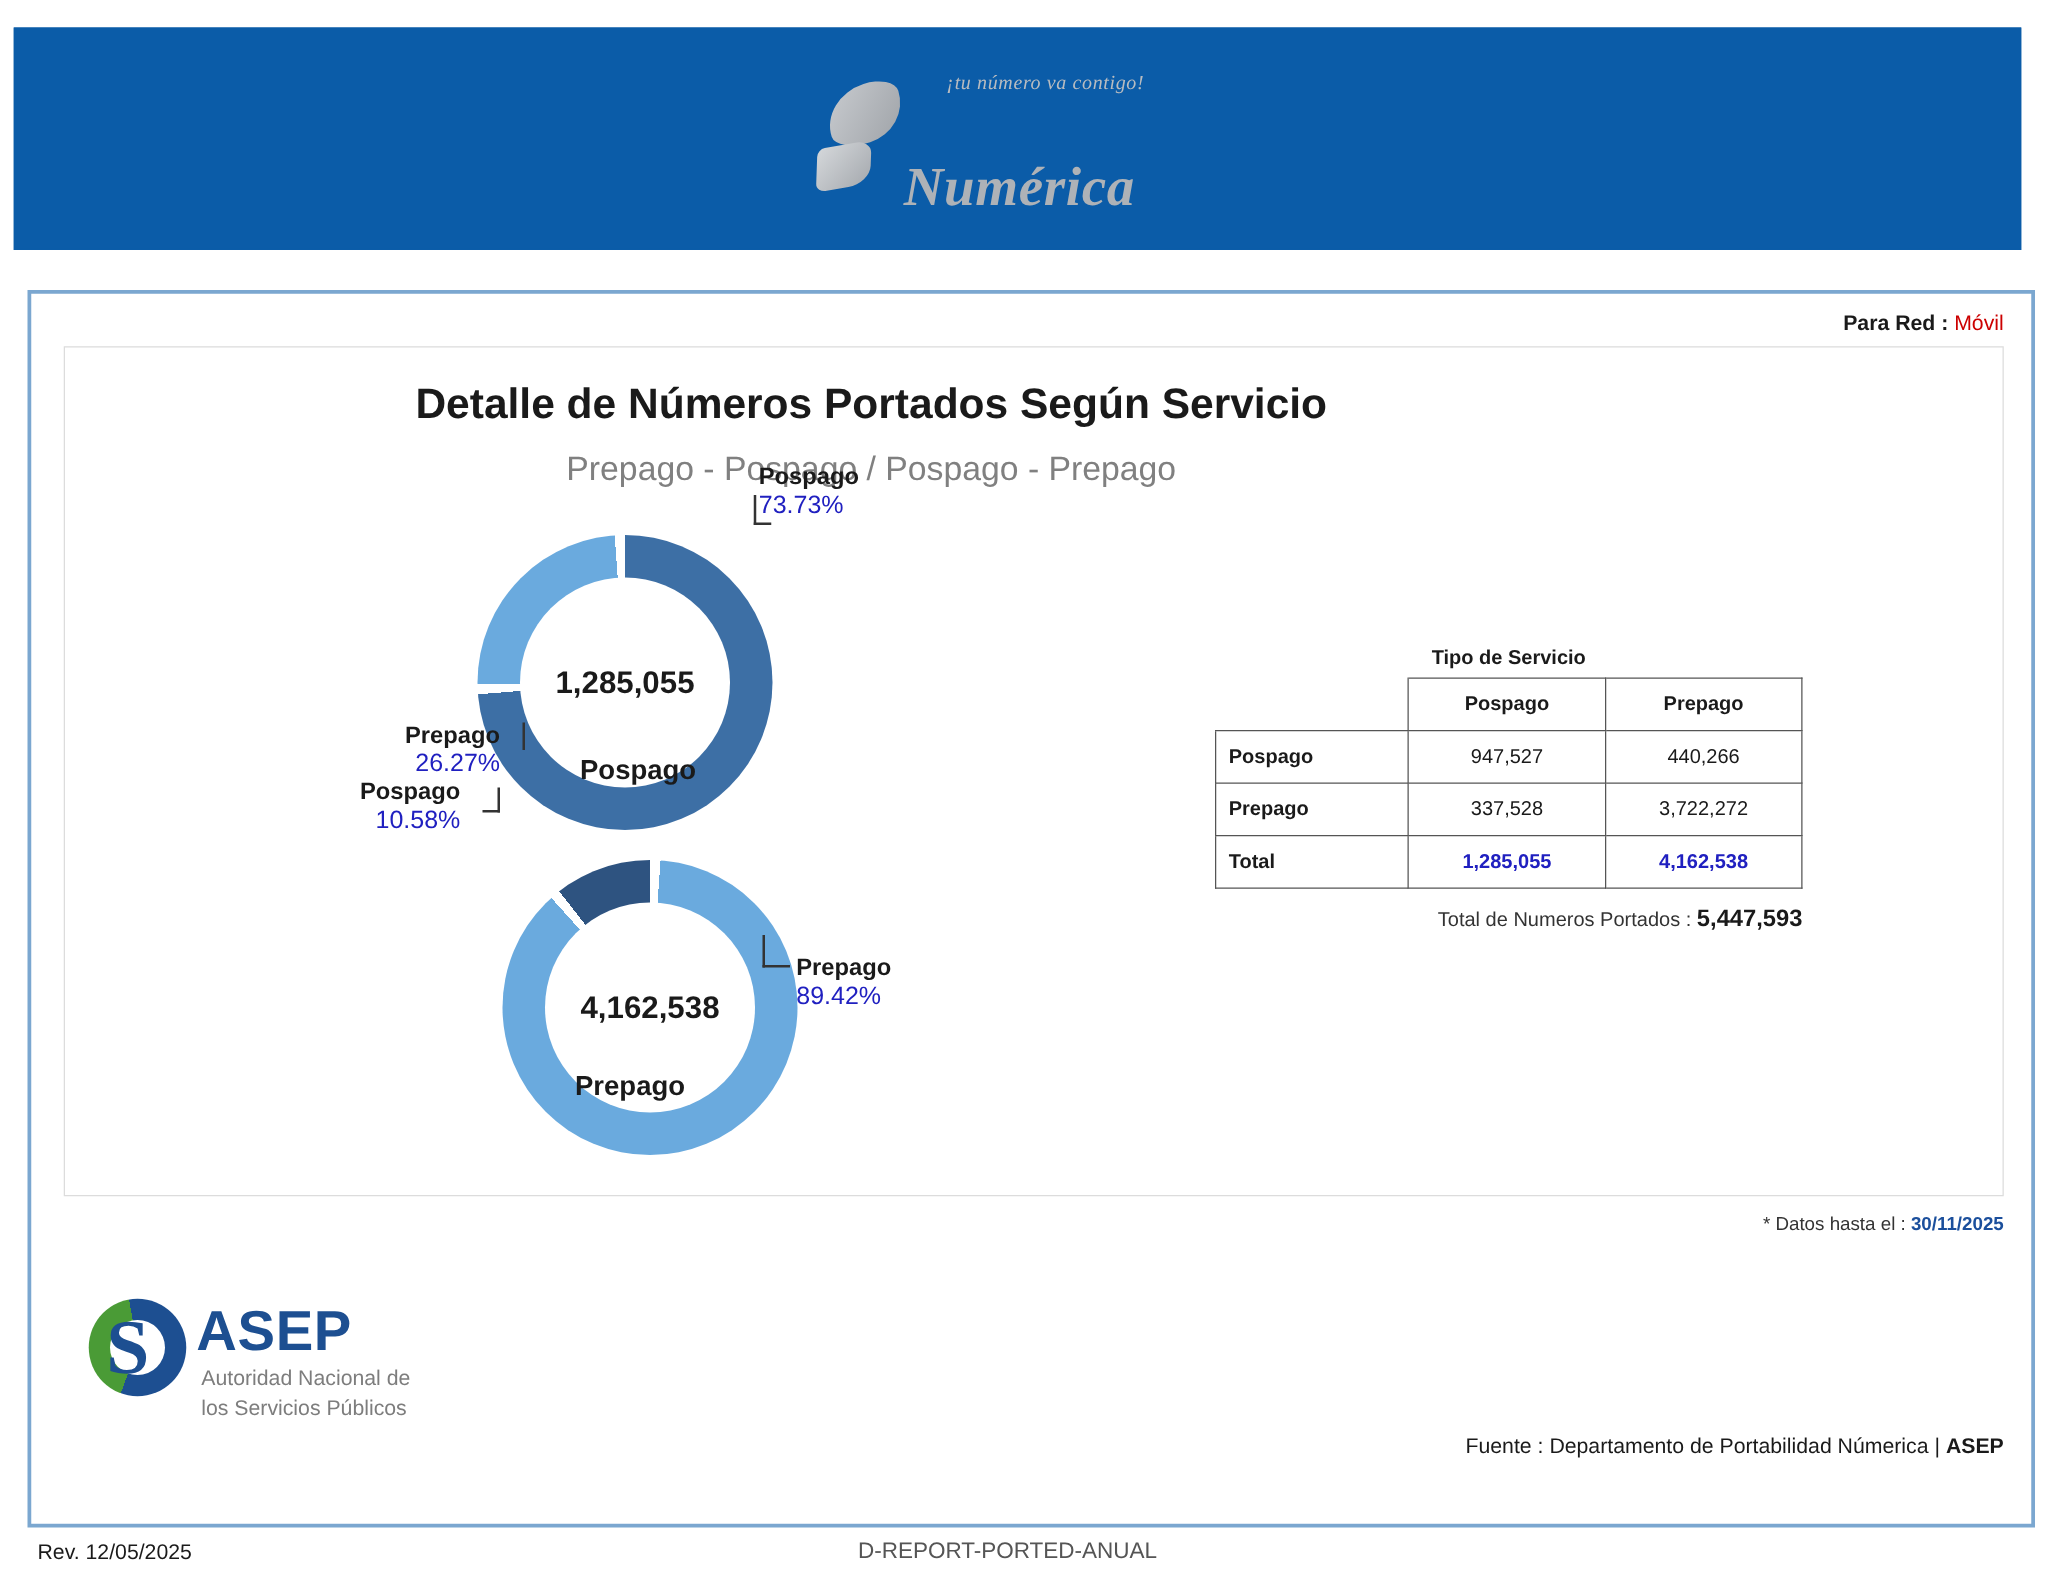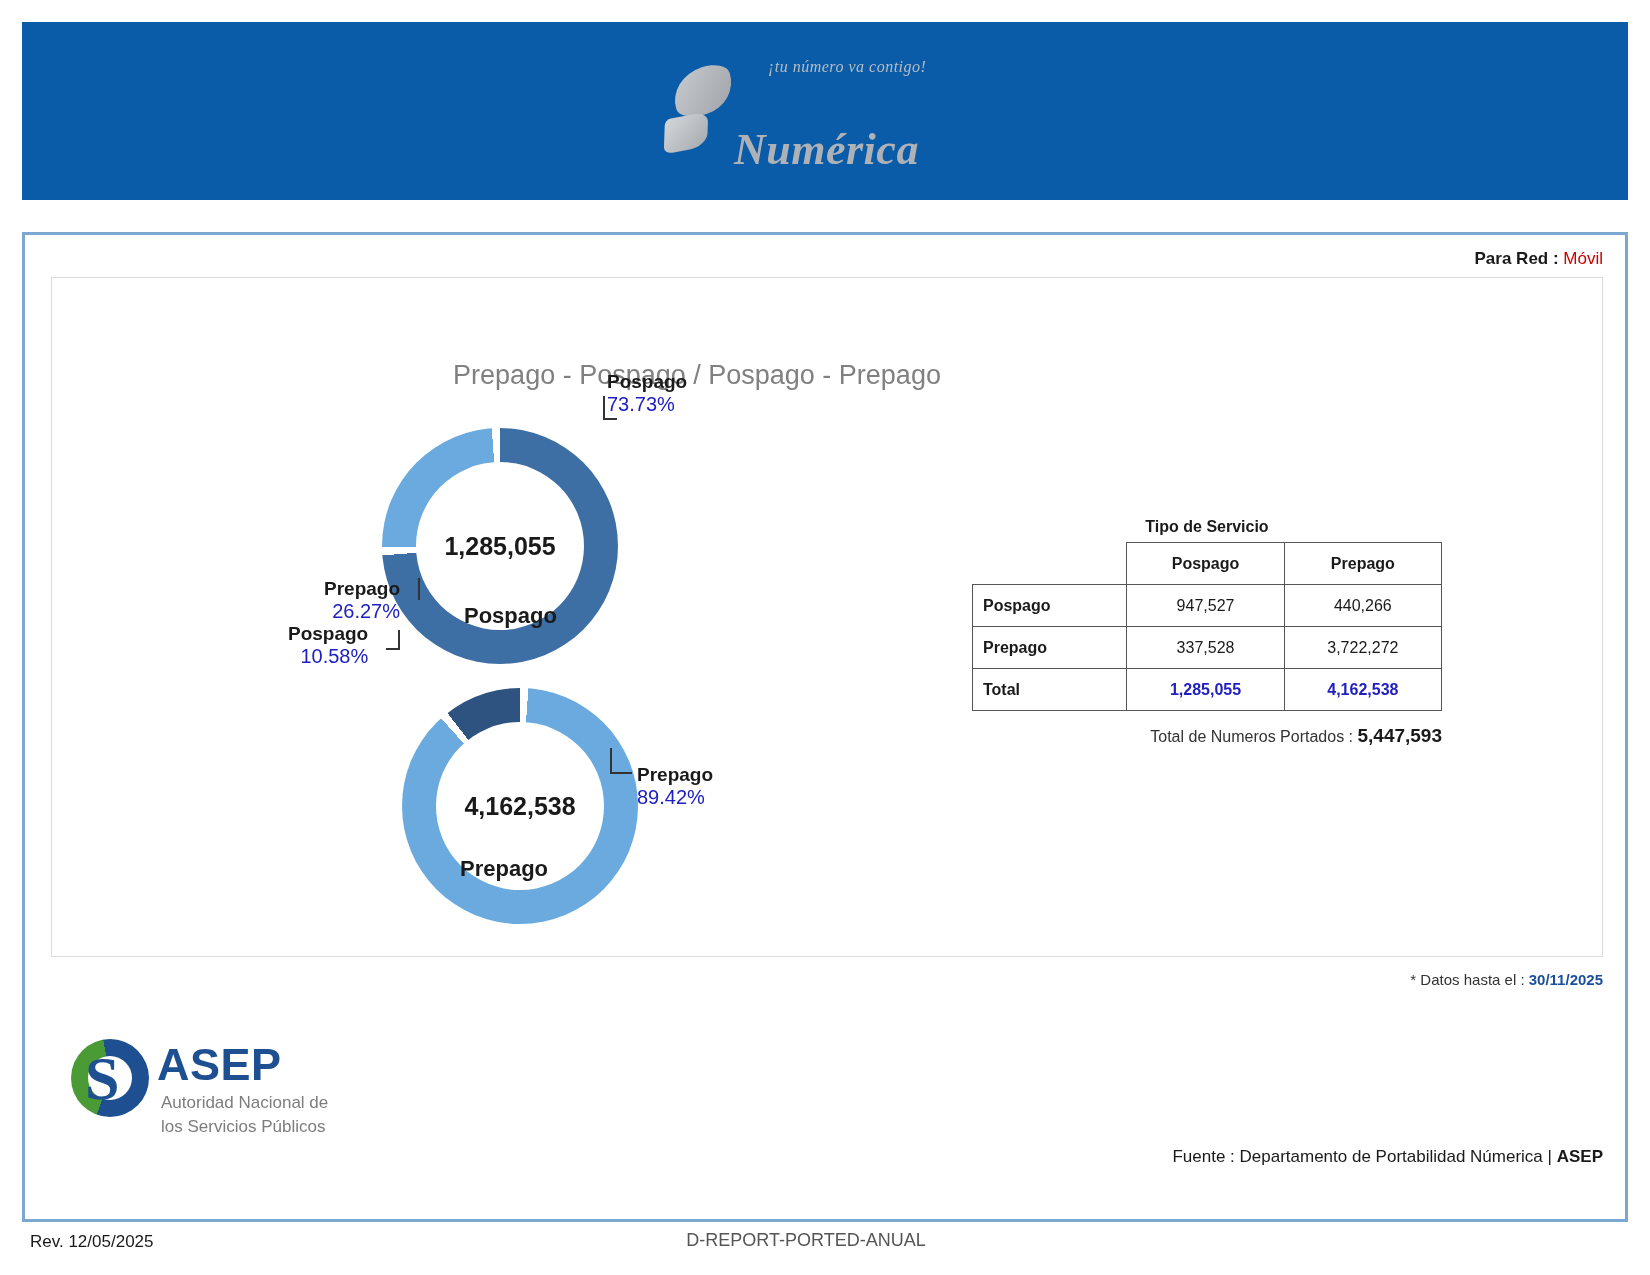--- a/index.html
+++ b/index.html
@@ -7,21 +7,21 @@
   body {
     width:1650px; height:1275px;
     font-family: "Liberation Sans", sans-serif;
     background:#ffffff;
     position:relative;
     overflow:hidden;
   }
 
   
   .banner {
-    position:absolute; left:22px; top:22px; width:1606px; height:178px;
+    position:absolute; left:11px; top:22px; width:1606px; height:178px;
     background:#0b5ca8;
     border:1px solid #0b5ca8;
   }
   .logo-wrap {
     position:absolute; left:0; top:0; width:100%; height:100%;
     display:flex; align-items:center; justify-content:center;
   }
   .logo {
     position:relative; width:330px; height:130px;
   }
@@ -207,20 +207,21 @@
 
 <div class="frame">
 
   <div class="para-red">
     <span>Para Red</span> :
     <span class="val">Móvil</span>
   </div>
 
   <div class="chart-box">
 
+    <div class="title">Detalle de Números Portados Según Servicio</div>
     <div class="subtitle">Prepago - Pospago / Pospago - Prepago</div>
 
     <div id="donut1" class="donut" style="background:conic-gradient(from 0deg, #3d6fa5 0deg 265.4deg, #ffffff 265.4deg 269.4deg, #6aaade 269.4deg 356deg, #ffffff 356deg 360deg);">
       <div class="hole"></div>
       <div class="center">1,285,055</div>
     </div>
 
     <div class="lbl" style="left:555px; top:93px;">
       <span>Pospago</span>
       <span class="pct" style="margin-left:0;">73.73%</span>

